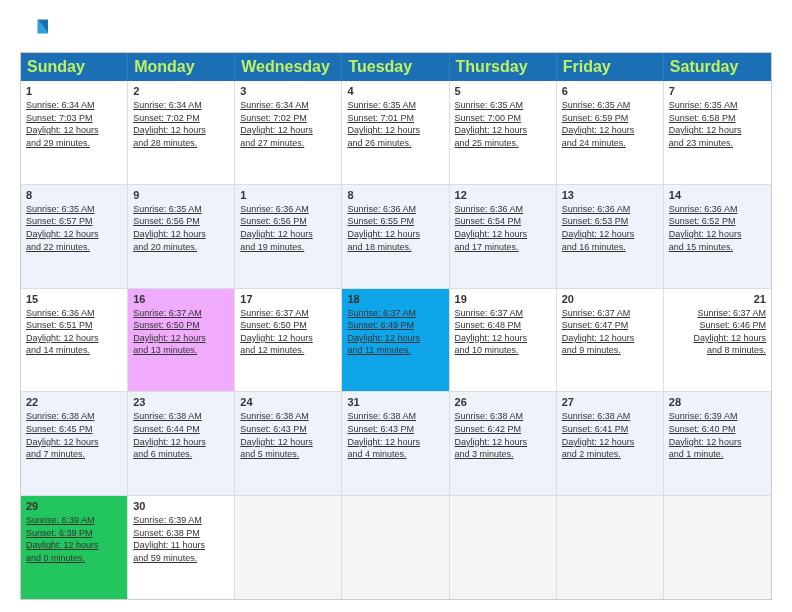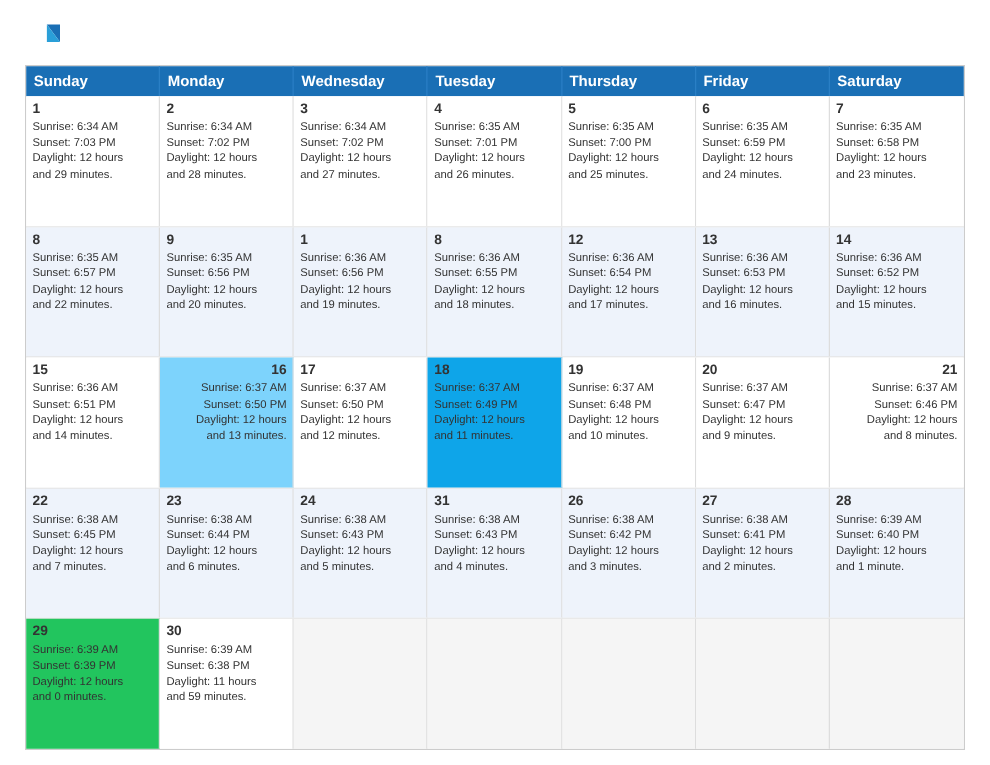--- a/index.html
+++ b/index.html
@@ -49,22 +49,22 @@
       display: flex;
       flex-direction: column;
       border: 1px solid #ccc;
     }
     .cal-header-row {
       display: grid;
       grid-template-columns: repeat(7, 1fr);
       background: #1a6fb5;
     }
     .cal-header-cell {
-      color: #ffffff;
-      font-size: 12px;
+      color: #bef264;
+      font-size: 16px;
       font-weight: bold;
       padding: 5px 6px;
       border-right: 1px solid #2a7fc5;
       text-align: left;
     }
     .cal-header-cell:last-child { border-right: none; }
     .cal-body {
       flex: 1;
       display: flex;
       flex-direction: column;
@@ -93,20 +93,21 @@
       font-size: 11px;
       font-weight: bold;
       color: #333;
       margin-bottom: 2px;
       display: block;
     }
     .cell-info {
       font-size: 9px;
       color: #333;
       line-height: 1.4;
+      text-decoration: underline;
     }
   </style>
 </head>
 <body>
 
 <div class="page">
   <div class="header">
     <div class="logo">
       <svg class="logo-icon" viewBox="0 0 32 32">
         <polygon points="20,4 32,4 32,20" fill="#1a6fb5"></polygon>
@@ -237,21 +238,21 @@
           </div>
         </div>
         <div class="cal-row">
           <div class="cal-cell" style="background: rgb(255, 255, 255);">
             <span class="day-num">15</span>
             <div class="cell-info" style="white-space: pre-line;">Sunrise: 6:36 AM
 Sunset: 6:51 PM
 Daylight: 12 hours
 and 14 minutes.</div>
           </div>
-          <div class="cal-cell" style="background: #7dd3fc; text-align: right;">
+          <div class="cal-cell" style="background: #f0abfc;">
             <span class="day-num">16</span>
             <div class="cell-info" style="white-space: pre-line;">Sunrise: 6:37 AM
 Sunset: 6:50 PM
 Daylight: 12 hours
 and 13 minutes.</div>
           </div>
           <div class="cal-cell" style="background: rgb(255, 255, 255);">
             <span class="day-num">17</span>
             <div class="cell-info" style="white-space: pre-line;">Sunrise: 6:37 AM
 Sunset: 6:50 PM

